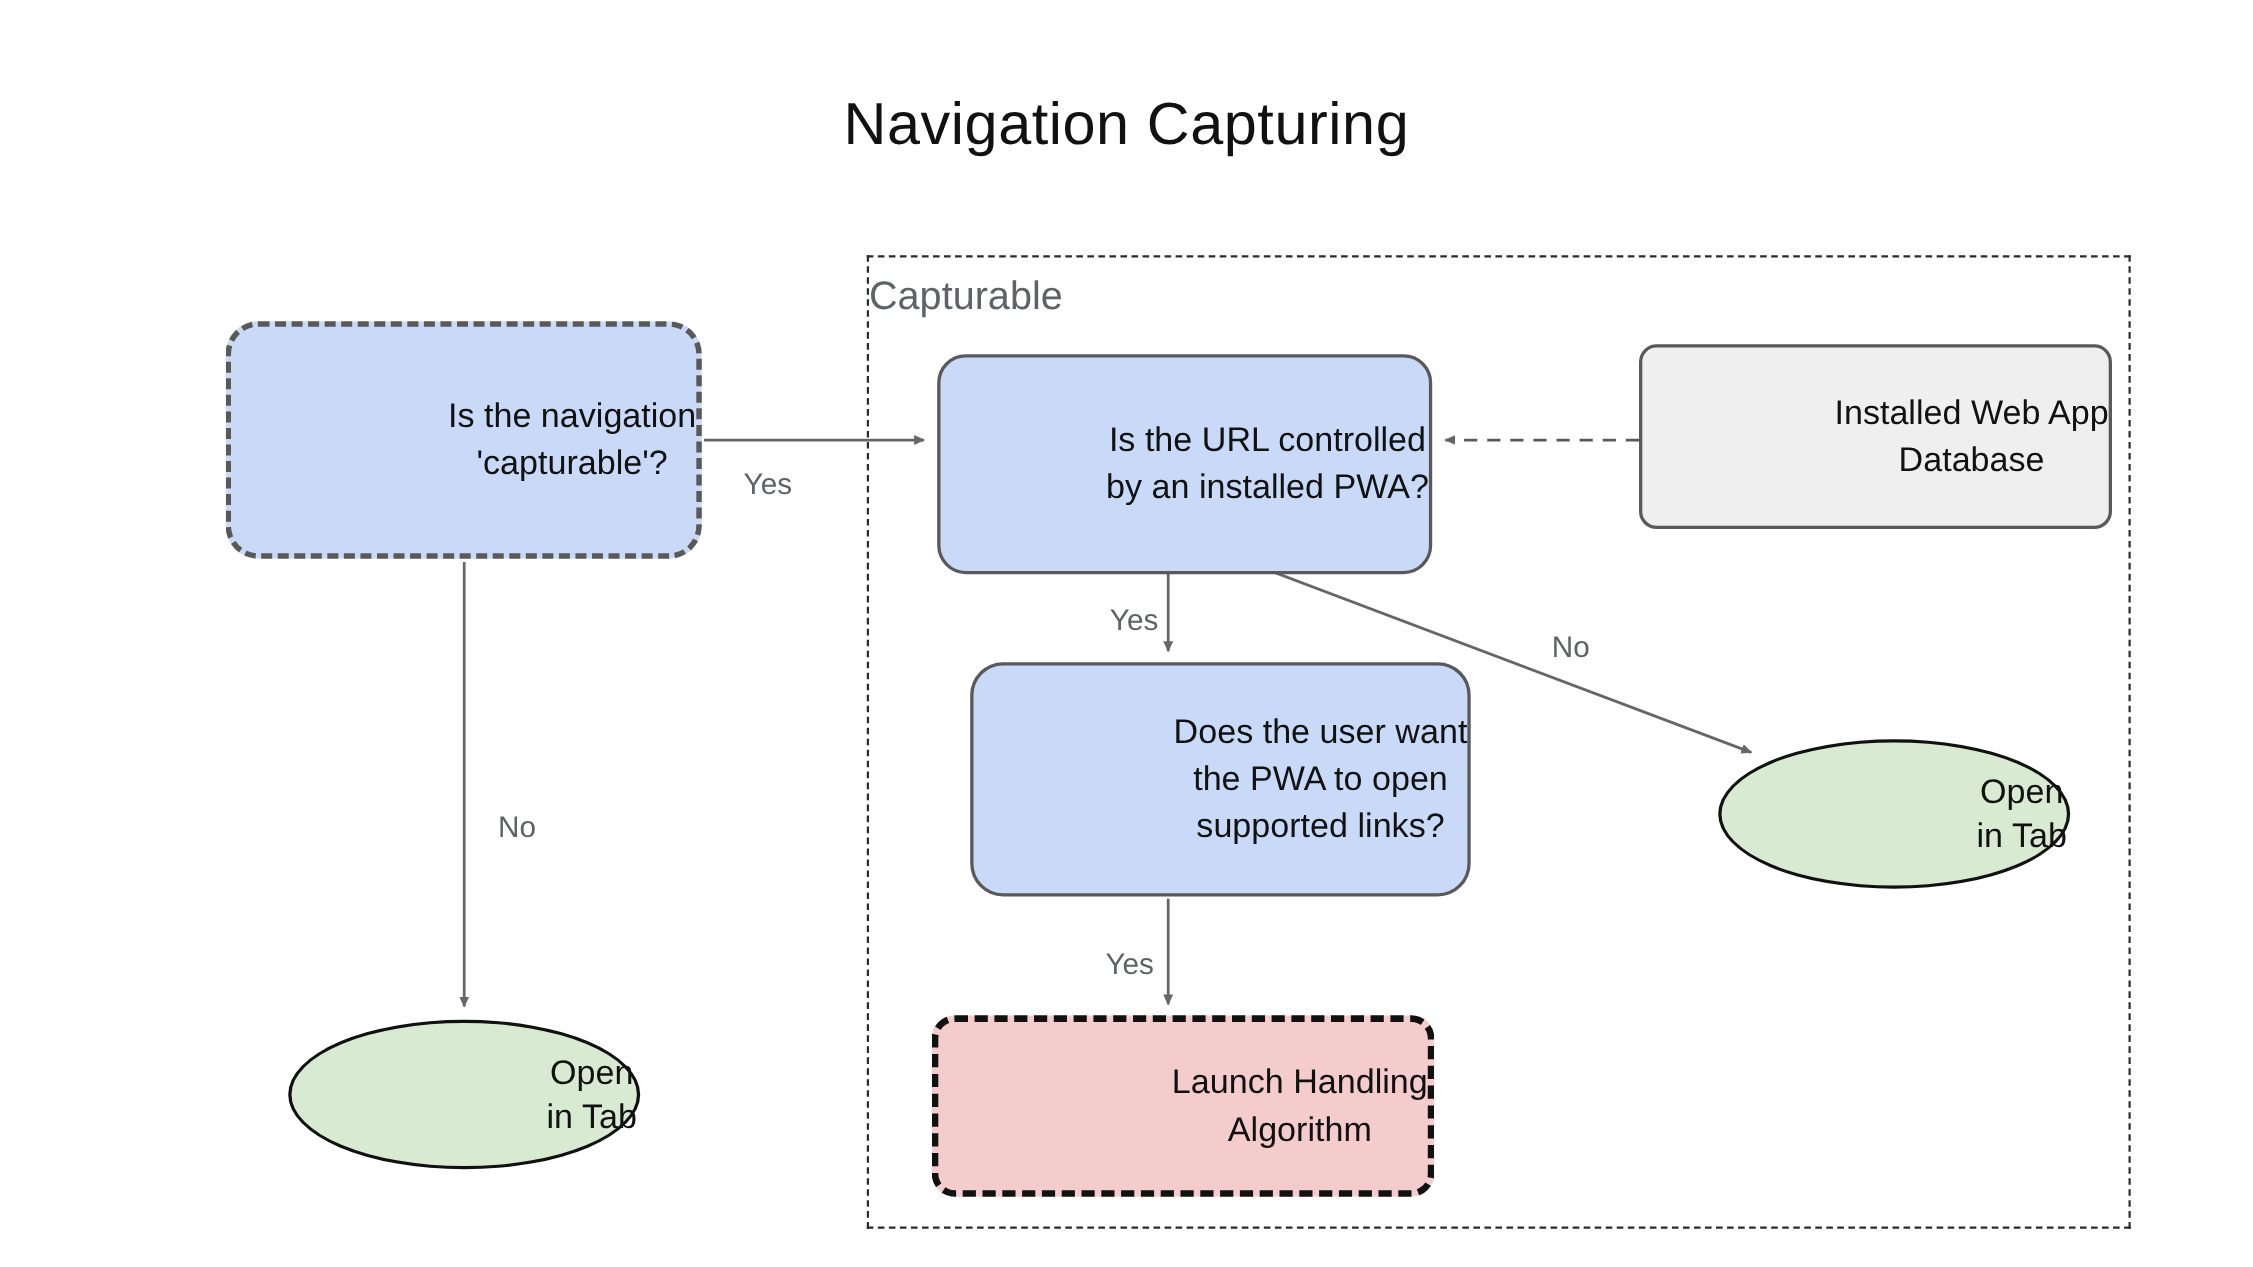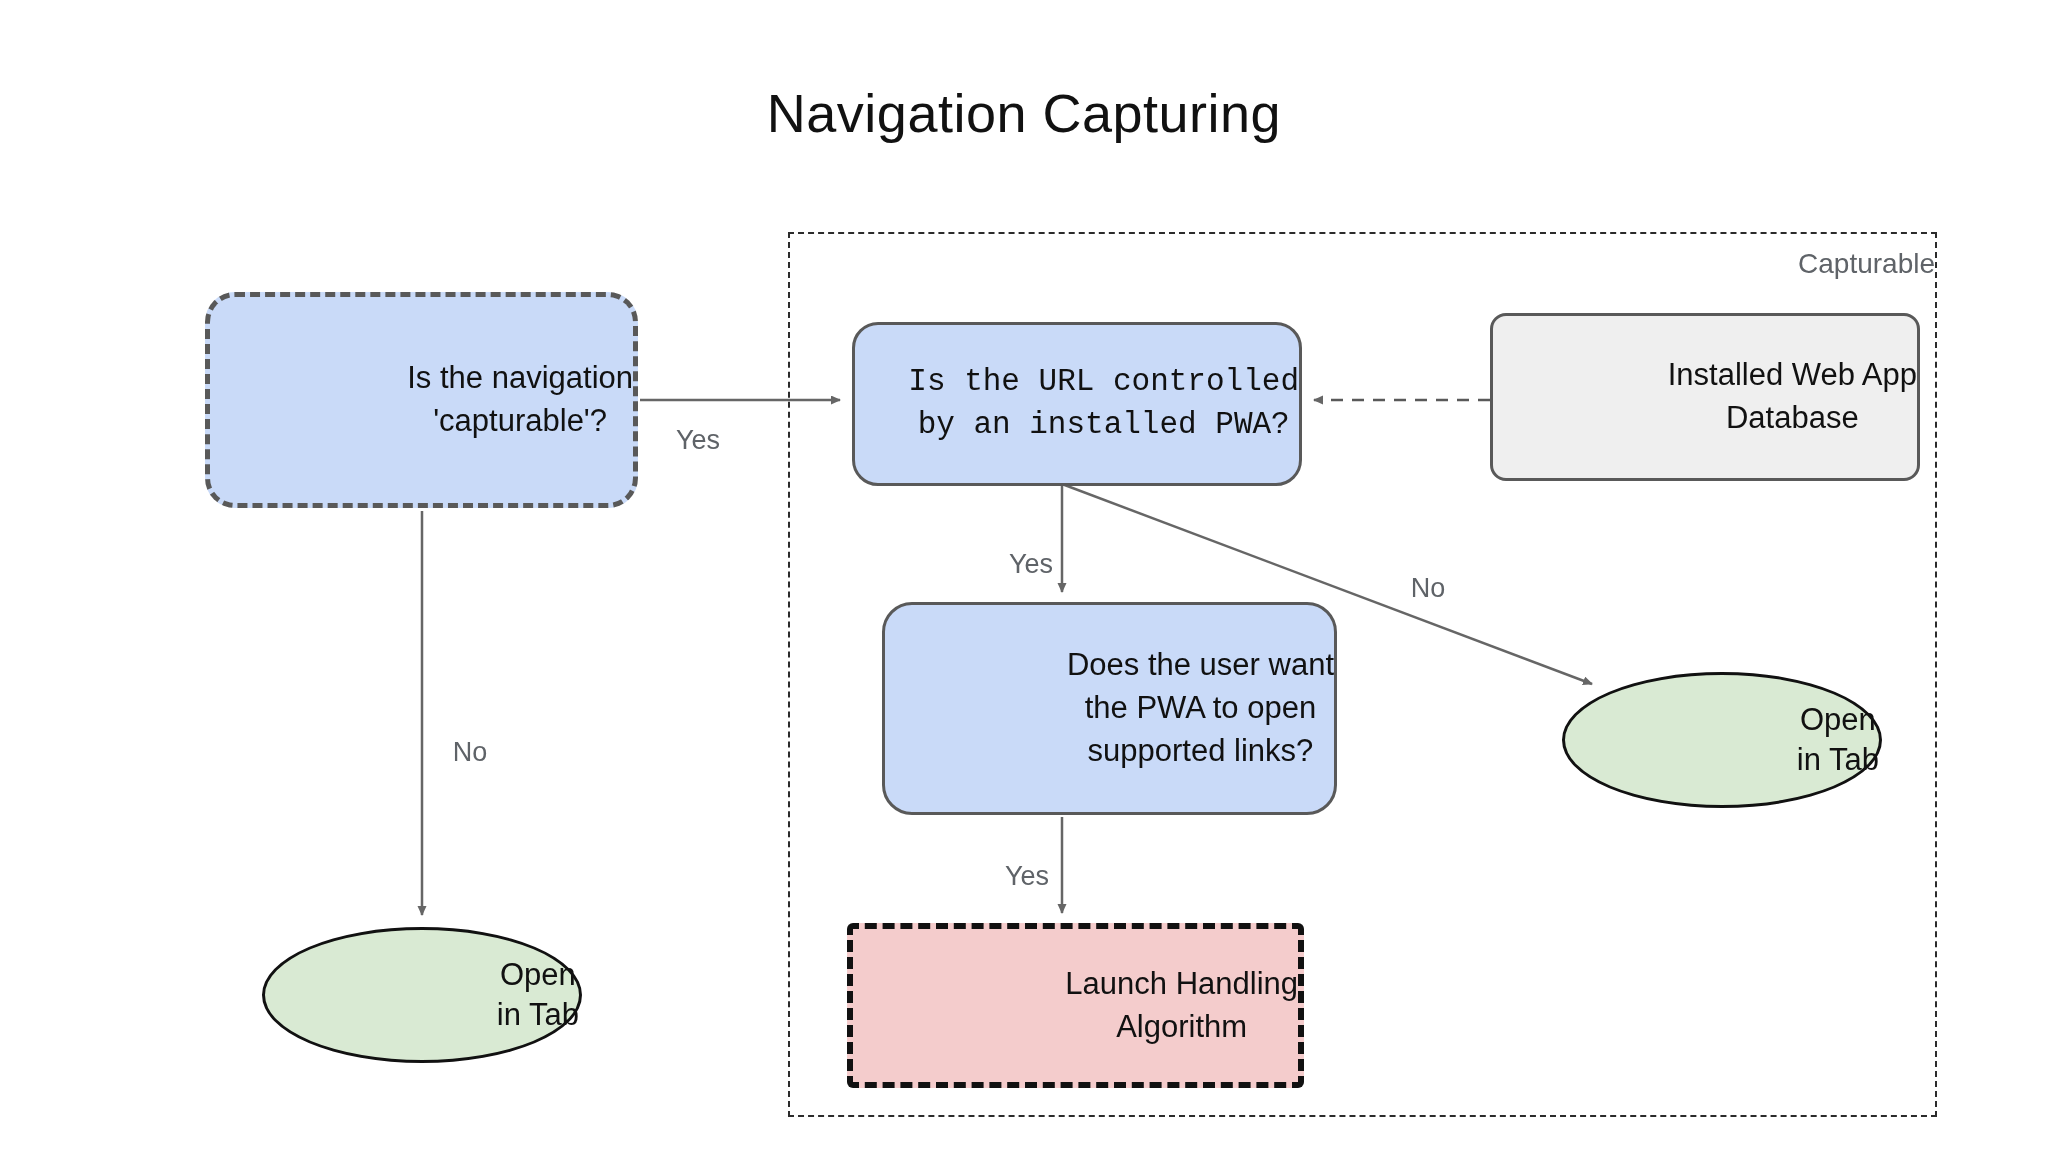--- a/index.html
+++ b/index.html
@@ -37,22 +37,22 @@
     position: absolute;
     left: 788px;
     top: 232px;
     width: 1149px;
     height: 885px;
     border: 2px dashed #2b2b2b;
     box-sizing: border-box;
   }
   .group-label {
     margin-top: 14px;
-    text-align: right;
-    font-size: 28px;
+    text-align: left;
+    font-size: 36px;
     color: #5f6368;
   }
   .node {
     position: absolute;
     display: flex;
     align-items: center;
     justify-content: flex-end;
     text-align: center;
     white-space: pre-line;
     font-size: 31px;
@@ -60,44 +60,43 @@
     color: #111111;
     box-sizing: border-box;
   }
   .node-capturable {
     left: 205px; top: 292px; width: 433px; height: 216px;
     background: #c9daf8;
     border: 5px dashed #595959;
     border-radius: 30px;
   }
   .node-url {
-    left: 852px; top: 322px; width: 450px; height: 164px;
+    left: 852px; top: 322px; width: 450px; height: 200px;
     background: #c9daf8;
     border: 3px solid #595959;
     border-radius: 26px;
-    font-family: Liberation Mono, monospace;
   }
   .node-db {
     left: 1490px; top: 313px; width: 430px; height: 168px;
     background: #efefef;
     border: 3px solid #595959;
     border-radius: 16px;
   }
   .node-user {
     left: 850px; top: 602px; width: 455px; height: 213px;
     background: #c9daf8;
     border: 3px solid #595959;
     border-radius: 30px;
     margin-left: 32px;
   }
   .node-launch {
     left: 847px; top: 923px; width: 457px; height: 165px;
     background: #f4cccc;
     border: 6px dashed #111111;
-    border-radius: 6px;
+    border-radius: 21px;
   }
   .ellipse {
     border-radius: 50%;
     background: #d9ead3;
     border: 3px solid #111111;
     line-height: 1.3;
   }
   .ellipse-left  { left: 262px;  top: 927px; width: 320px; height: 136px; }
   .ellipse-right { left: 1562px; top: 672px; width: 320px; height: 136px; }
   .edge-label {

